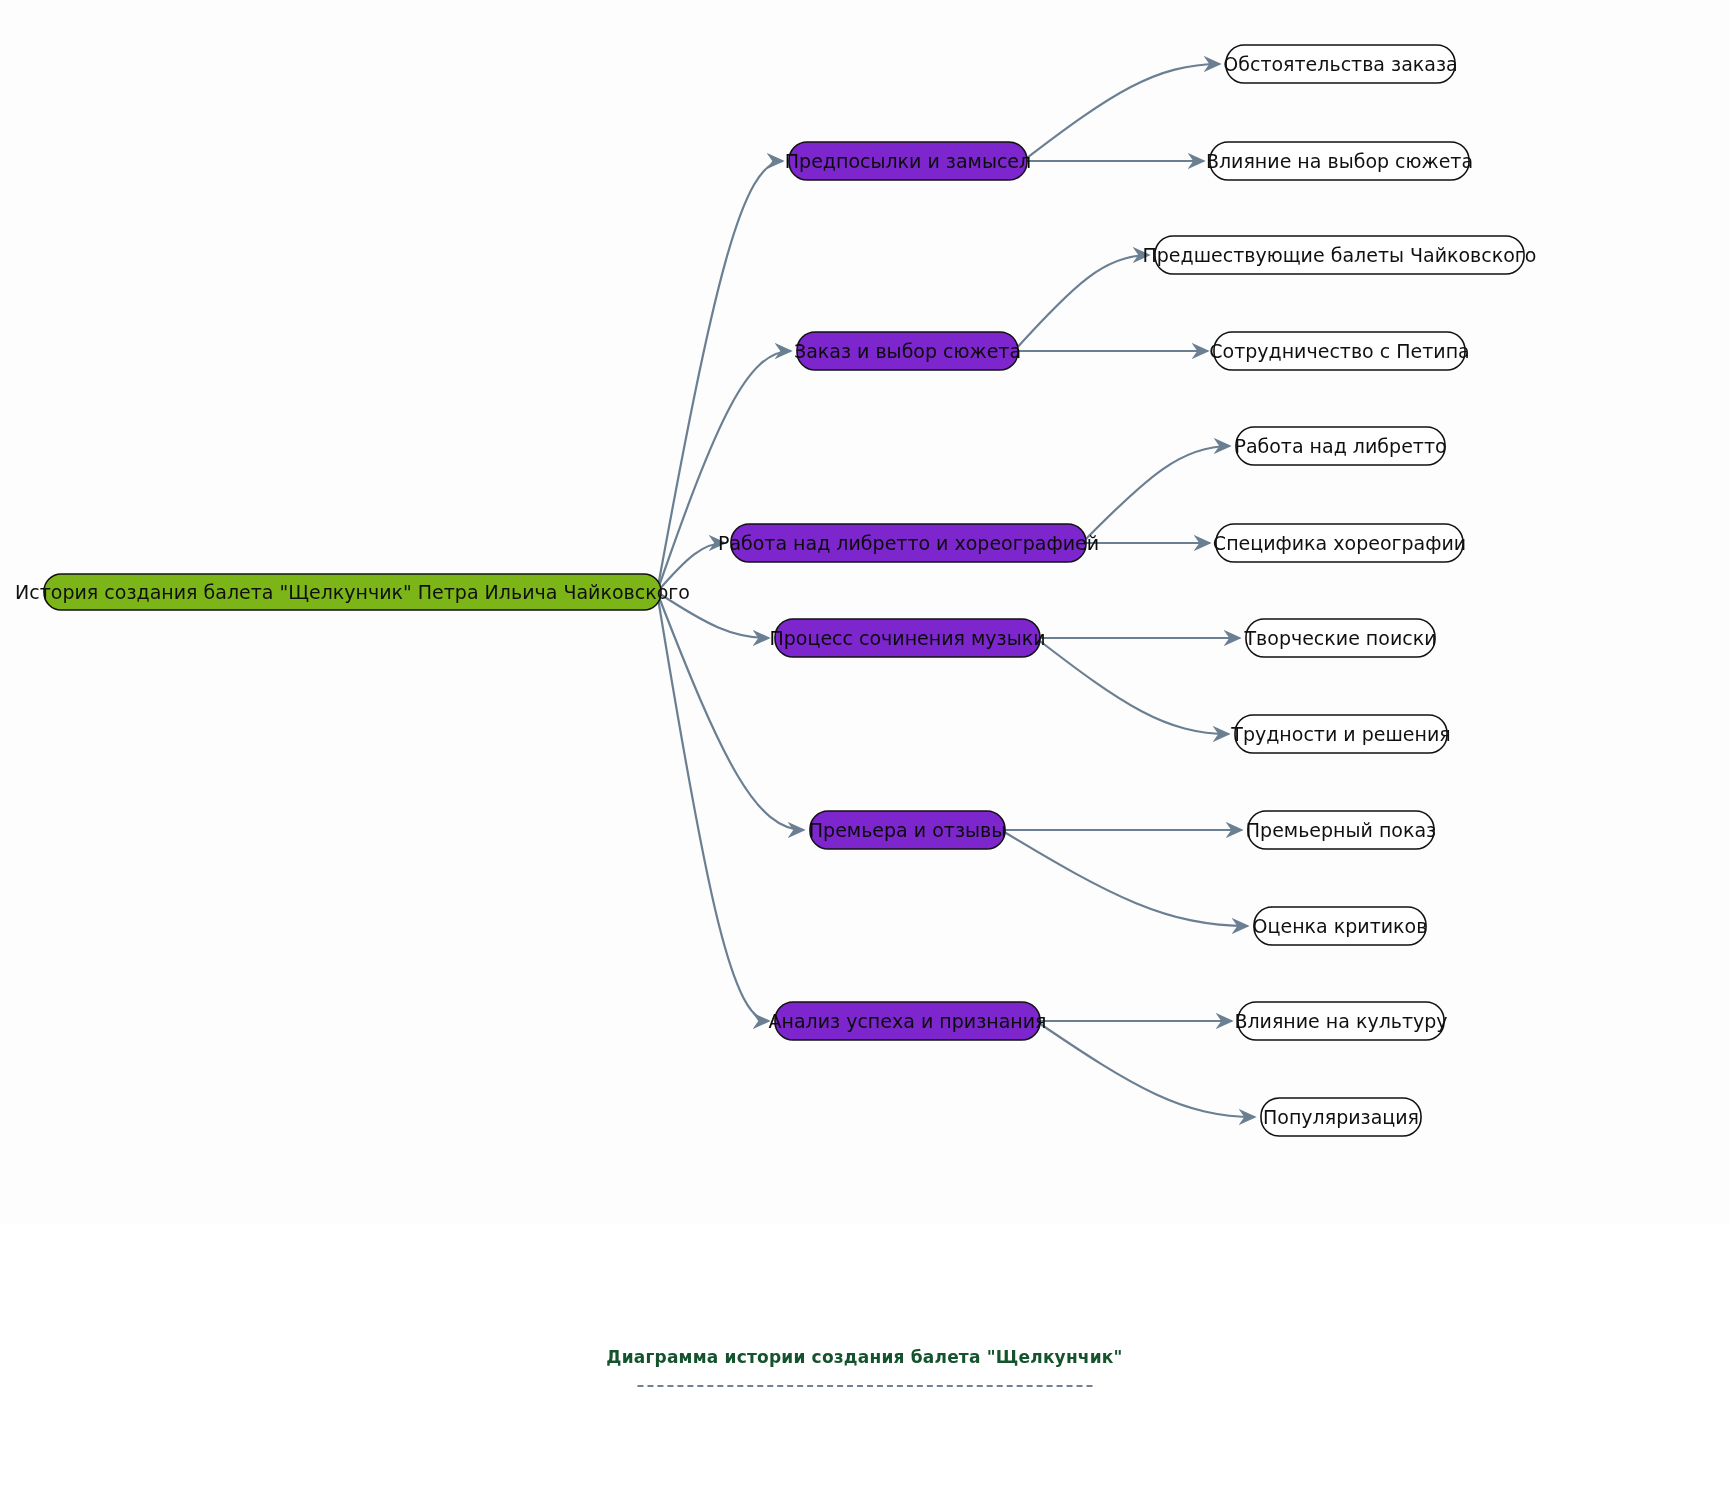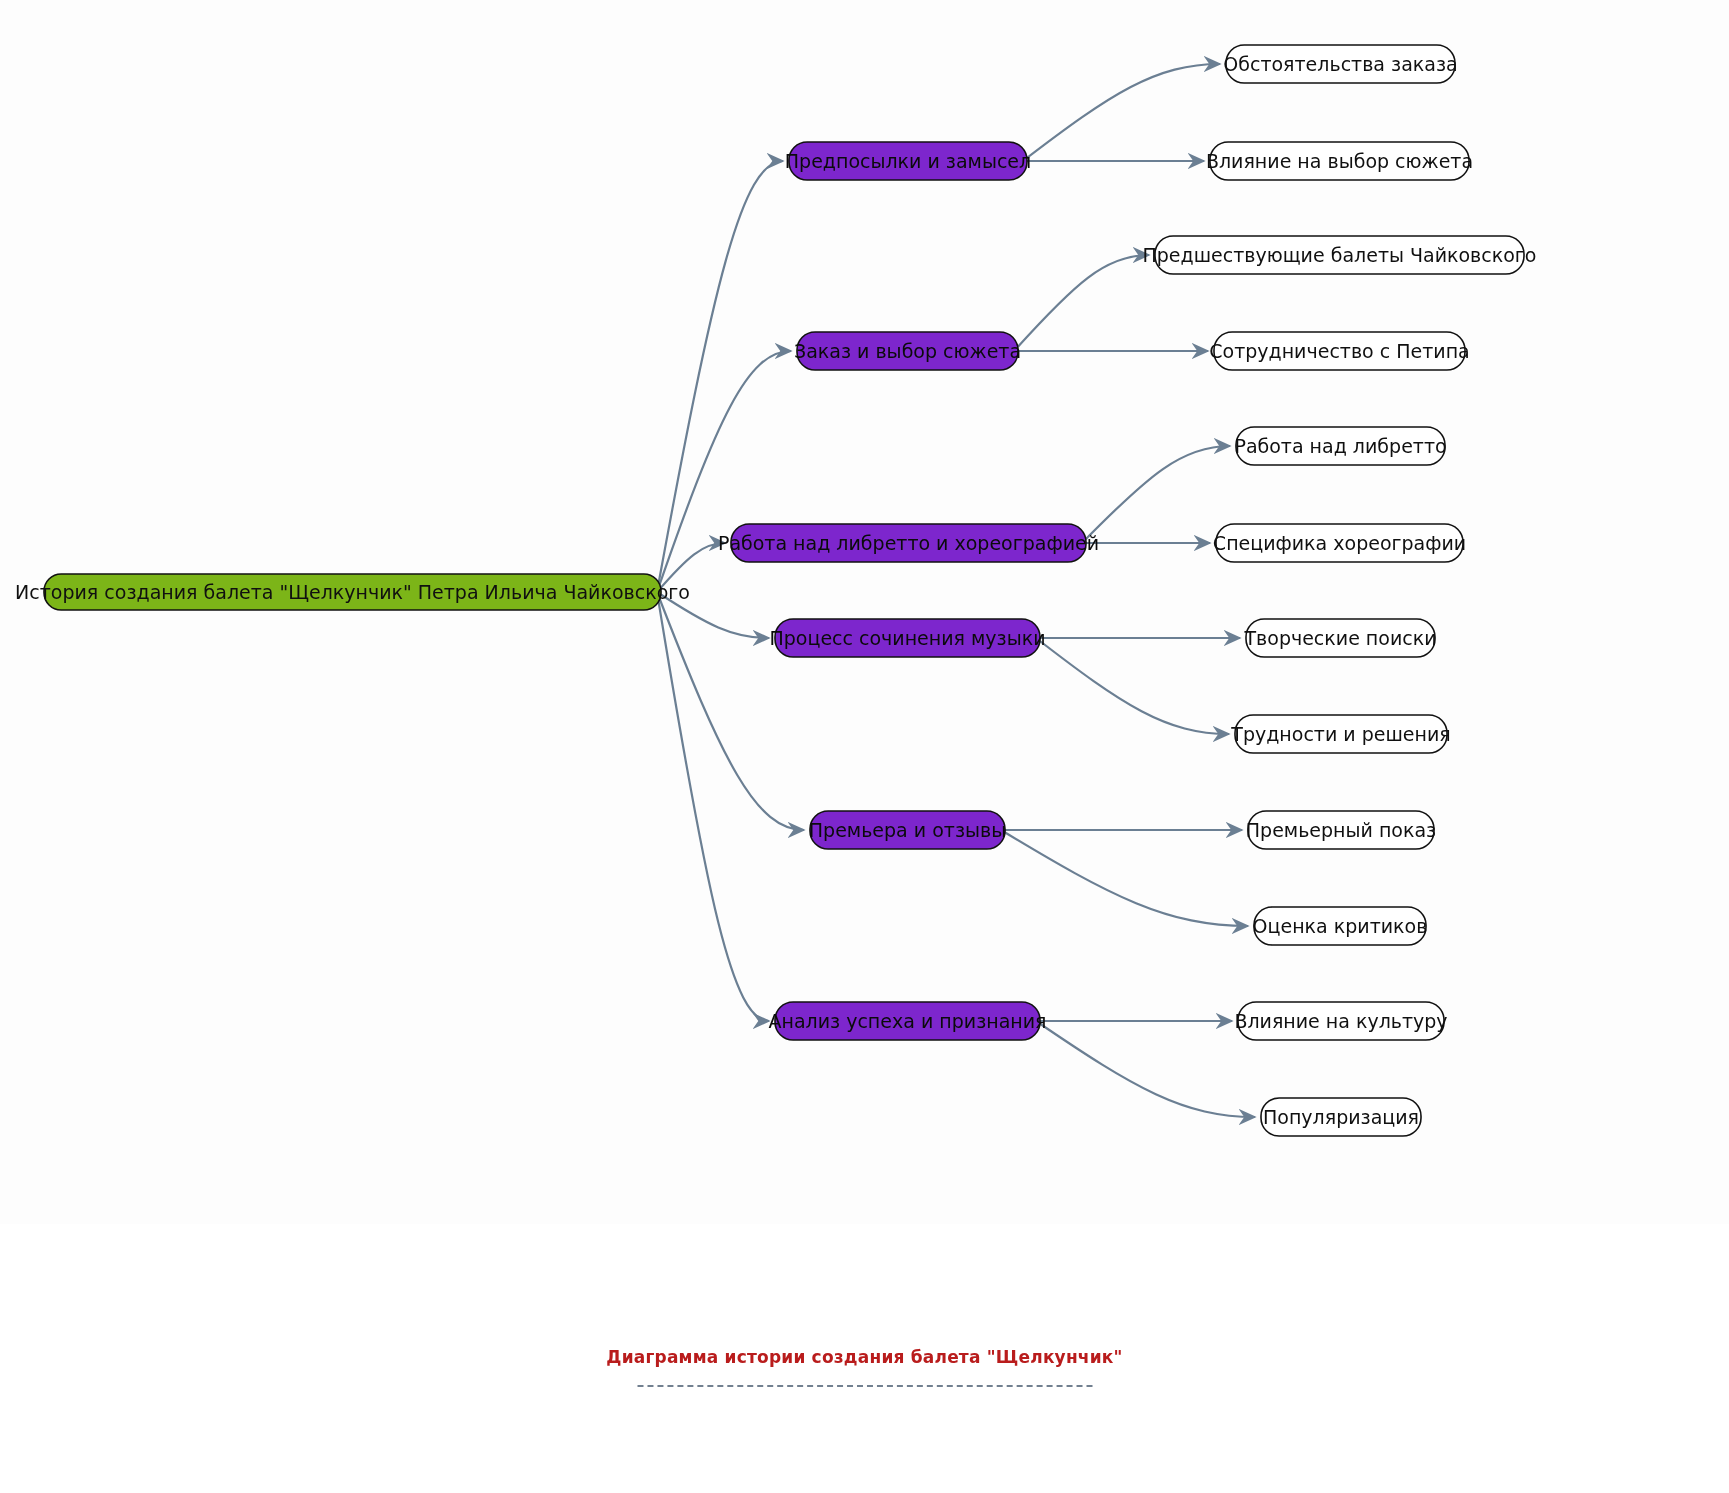--- a/index.html
+++ b/index.html
@@ -66,21 +66,21 @@
     position: absolute;
     left: 0;
     width: 1729px;
     text-align: center;
   }
   #caption {
     top: 1347px;
     font-family: "DejaVu Sans", sans-serif;
     font-size: 17px;
     font-weight: bold;
-    color: #b91c1c;
+    color: #14532d;
     letter-spacing: 0.2px;
   }
   #caption-rule {
     position: absolute;
     left: 50%;
     transform: translateX(-50%);
     top: 1385px;
     width: 455px;
     height: 0;
     border-top: 2px dashed #5a6b7d;

